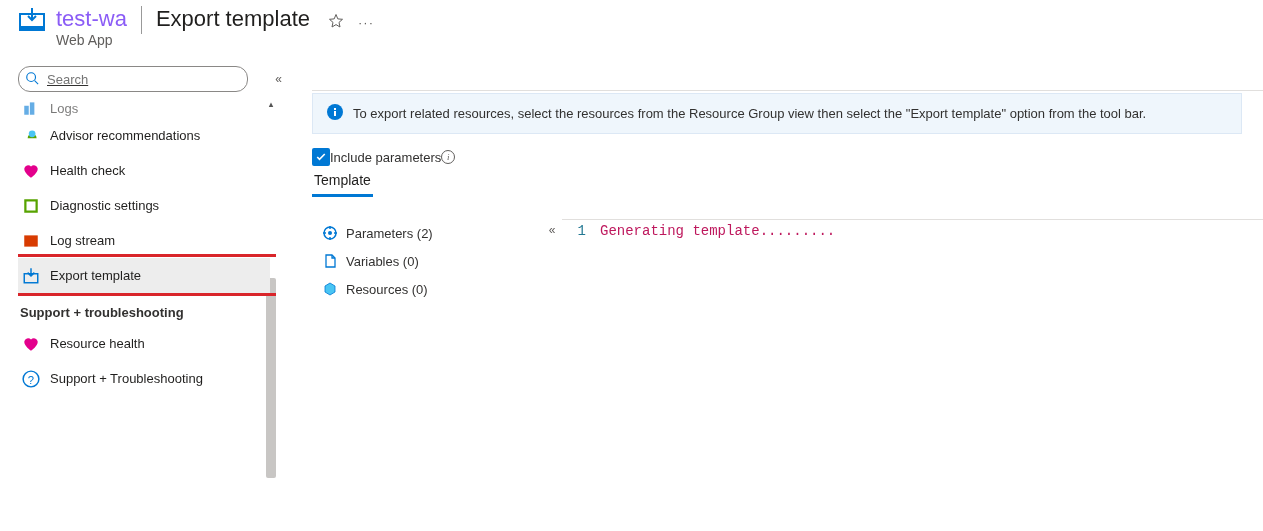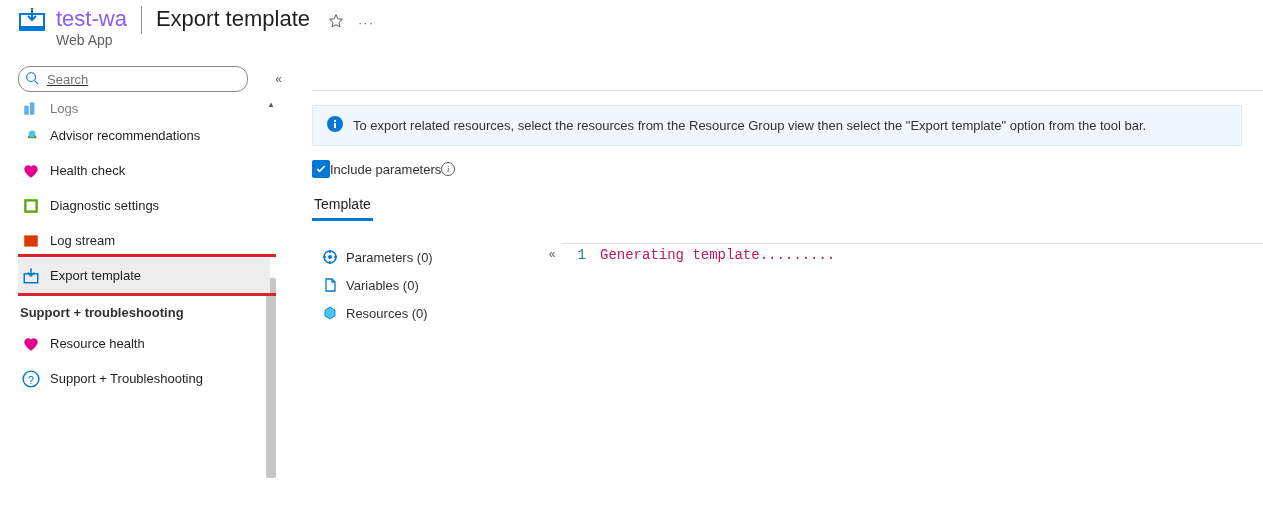--- a/index.html
+++ b/index.html
@@ -33,26 +33,26 @@
   .nav-section { font-size:13px; font-weight:600; color:#323130; padding:12px 0 6px 2px; }
   .nav-item { display:flex; align-items:center; height:35px; cursor:pointer; padding-left:4px; width:252px; }
   .nav-item .ico { width:18px; height:18px; margin-right:10px; display:inline-flex; align-items:center; justify-content:center; }
   .nav-item .lbl { font-size:13px; color:#201f1e; }
   .nav-item.selected { background:#ededed; }
   .highlight-box { border:3px solid #d9252a; position:absolute; left:-8px; width:274px; height:42px; pointer-events:none; }
 
   
   .main { flex:1; padding:0 0 0 36px; position:relative; }
   .hr { border-top:1px solid #e1dfdd; margin-top:38px; width:100%; }
-  .info-banner { margin-top:14px; width:930px; background:#eff6fc; border:1px solid #dce8f5; padding:10px 14px; display:flex; align-items:center; gap:10px; font-size:13px; color:#323130; }
+  .info-banner { margin-top:2px; width:930px; background:#eff6fc; border:1px solid #dce8f5; padding:10px 14px; display:flex; align-items:center; gap:10px; font-size:13px; color:#323130; }
   .cb-row { display:flex; align-items:center; margin-top:14px; }
   .cb { width:18px; height:18px; background:#0078d4; display:inline-flex; align-items:center; justify-content:center; border-radius:2px; }
   .cb svg { width:12px; height:12px; }
   .info-circ { width:14px; height:14px; border:1px solid #605e5c; border-radius:50%; display:inline-flex; align-items:center; justify-content:center; font-size:9px; color:#605e5c; font-style:italic; font-family:Georgia,serif; }
-  .tabs { margin-top:18px; display:flex;align-items:center; }
+  .tabs { margin-top:6px; display:flex;align-items:center; }
   .tab { font-size:14px; color:#201f1e; padding:0 2px 6px 2px; cursor:pointer; }
   .tab.active { border-bottom:3px solid #0078d4; font-weight:400; }
 
   .content-row { display:flex; margin-top:22px; }
   .tree { width:230px; }
   .tree-item { display:flex; align-items:center; height:28px; gap:8px; cursor:pointer; padding-left:10px; }
   .tree-item .ico { width:16px; height:16px; display:inline-flex; }
   .mid-collapse { width:20px; color:#605e5c; font-size:12px; padding-top:4px; text-align:center; cursor:pointer; }
   .editor { flex:1; border-top:1px solid #e1dfdd; }
   .editor-line { display:flex; font-family:Consolas,"Courier New",monospace; font-size:14px; height:22px; align-items:center; }
@@ -228,21 +228,21 @@
             <span class="ico">
                 <svg viewBox="0 0 16 16">
                   <circle cx="8" cy="8" r="6" fill="none" stroke="#0078d4" stroke-width="1.5"></circle>
                   <circle cx="8" cy="8" r="2" fill="#0078d4"></circle>
                   <line x1="8" y1="1" x2="8" y2="4" stroke="#0078d4" stroke-width="1.5"></line>
                   <line x1="8" y1="12" x2="8" y2="15" stroke="#0078d4" stroke-width="1.5"></line>
                   <line x1="1" y1="8" x2="4" y2="8" stroke="#0078d4" stroke-width="1.5"></line>
                   <line x1="12" y1="8" x2="15" y2="8" stroke="#0078d4" stroke-width="1.5"></line>
                 </svg>
               </span>
-            <span>Parameters (0)</span>
+            <span>Parameters (2)</span>
           </div>
           <div class="tree-item">
             <span class="ico">
                 <svg viewBox="0 0 16 16">
                   <path d="M4 2h6l3 3v9H4z" fill="none" stroke="#0078d4" stroke-width="1.3"></path>
                   <path d="M10 2v3h3" fill="none" stroke="#0078d4" stroke-width="1.3"></path>
                 </svg>
               </span>
             <span>Variables (0)</span>
           </div>

